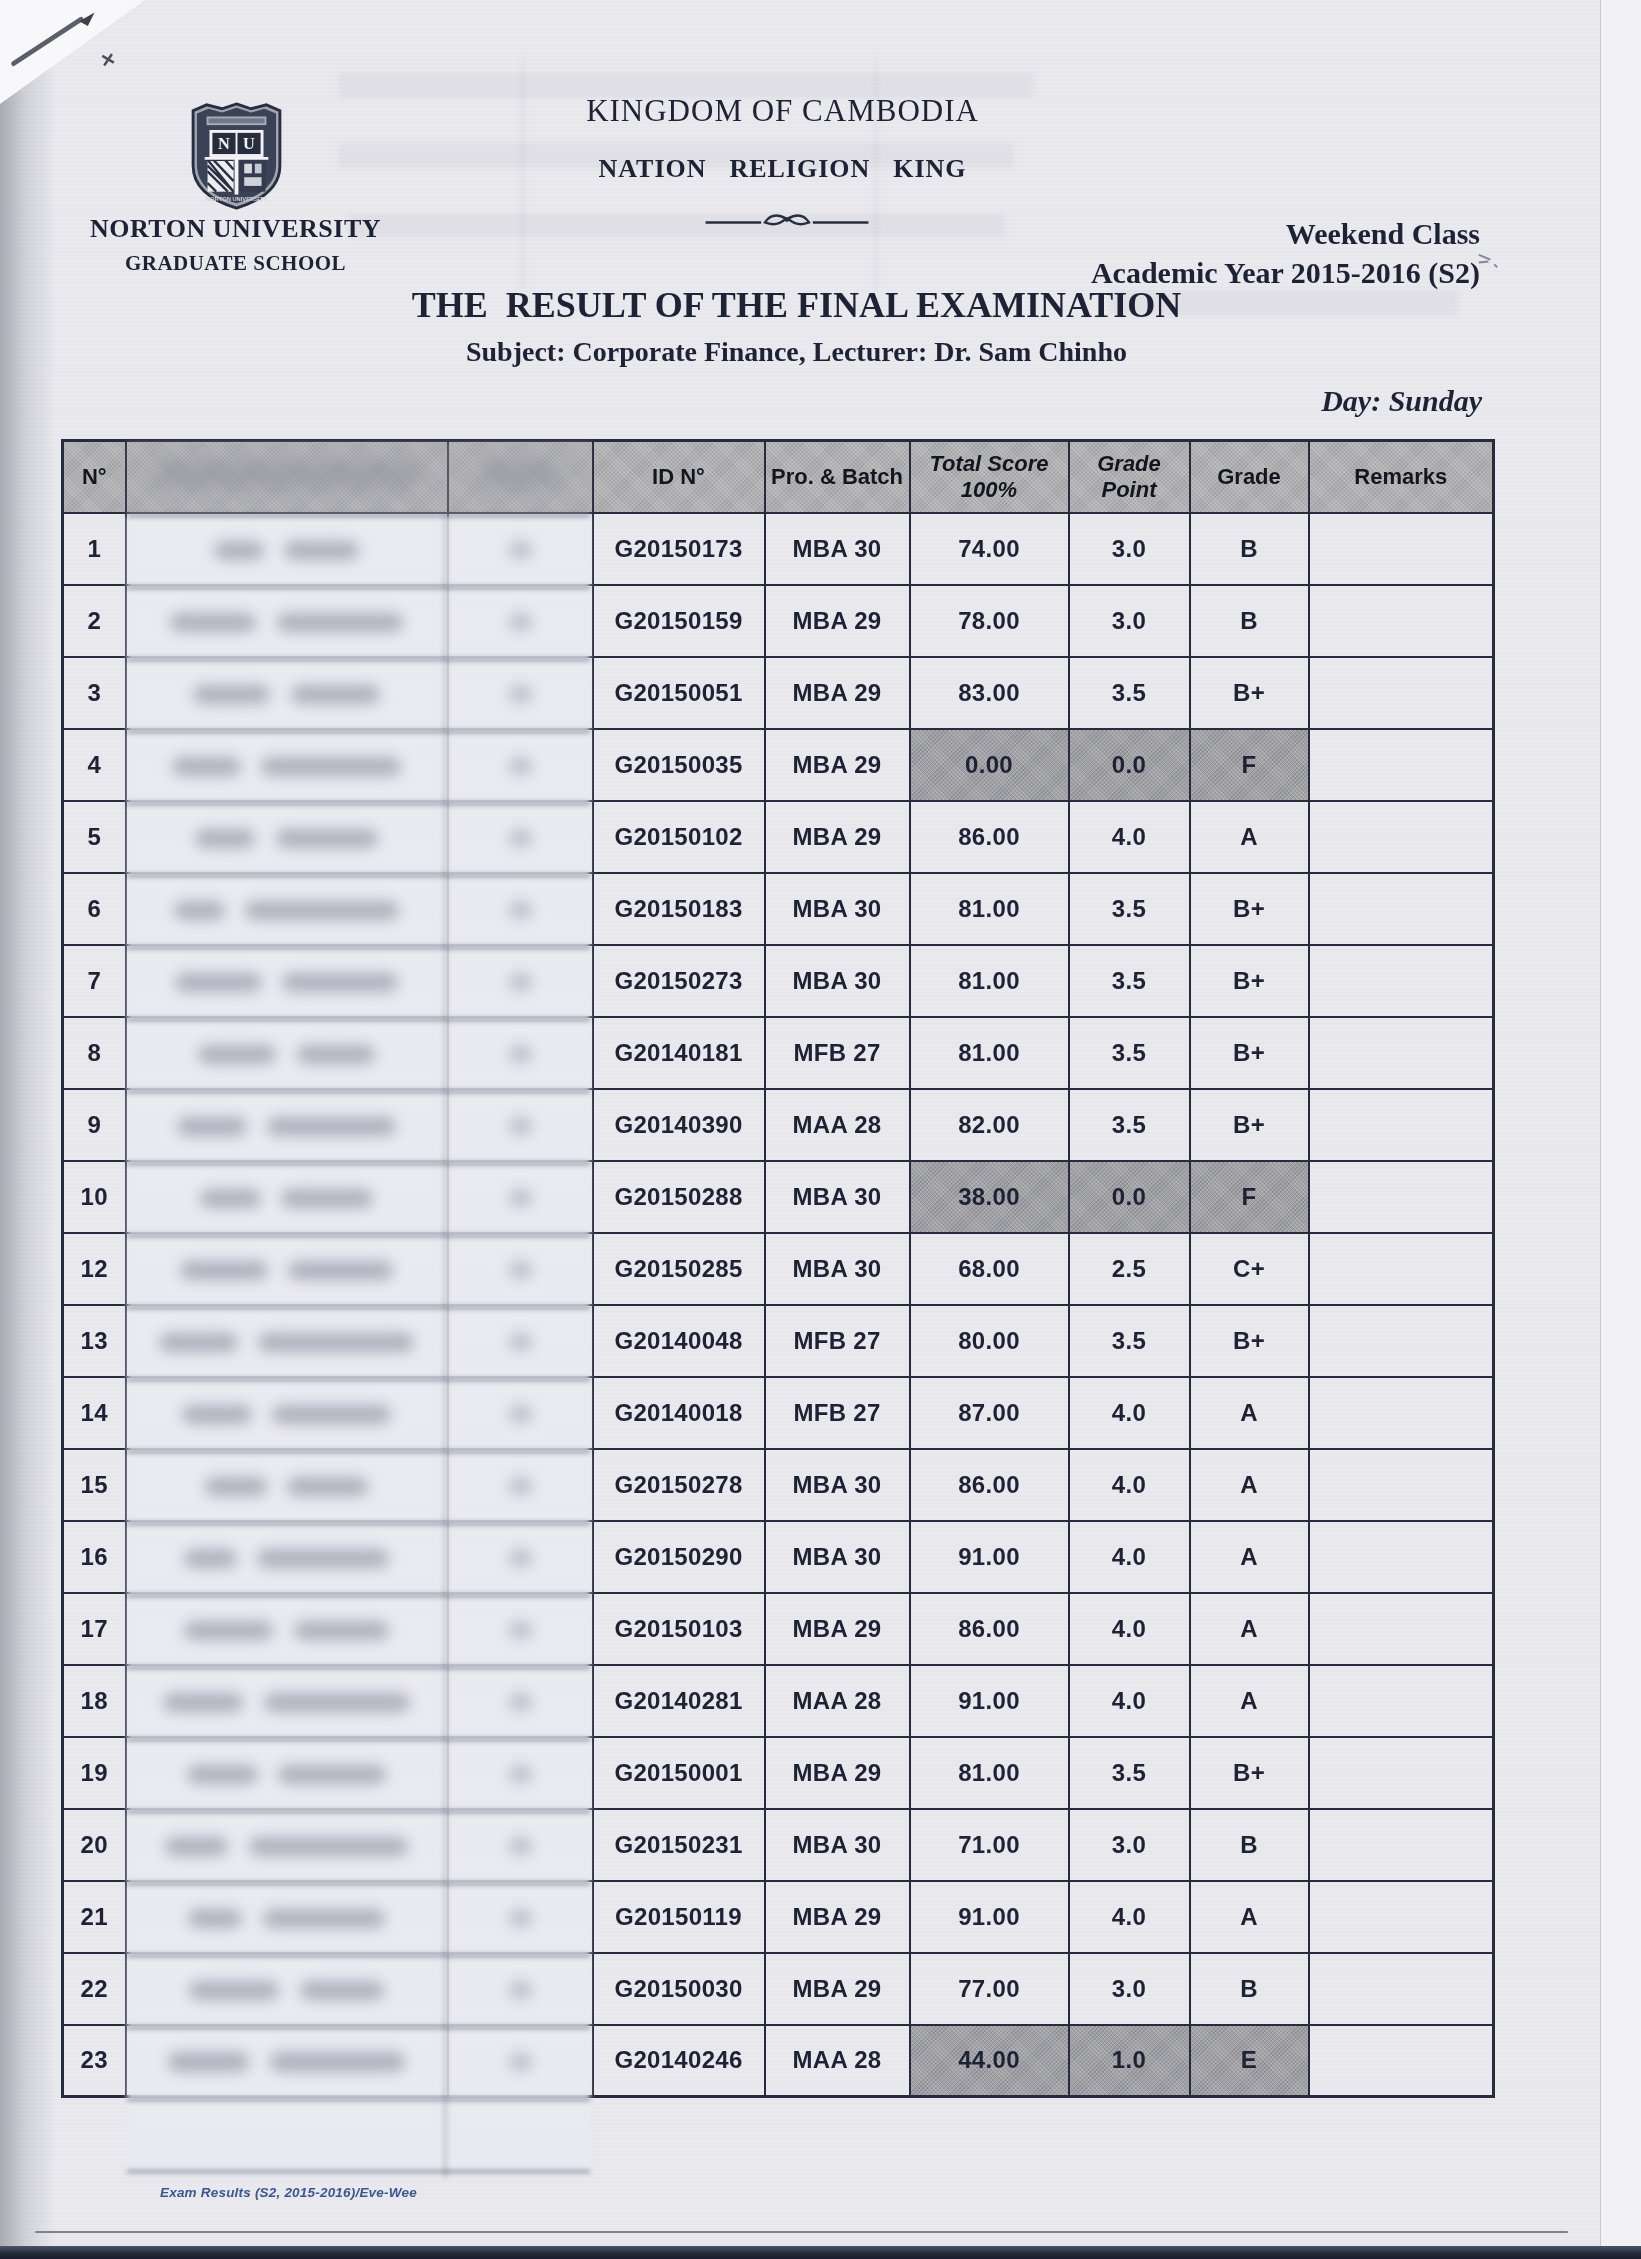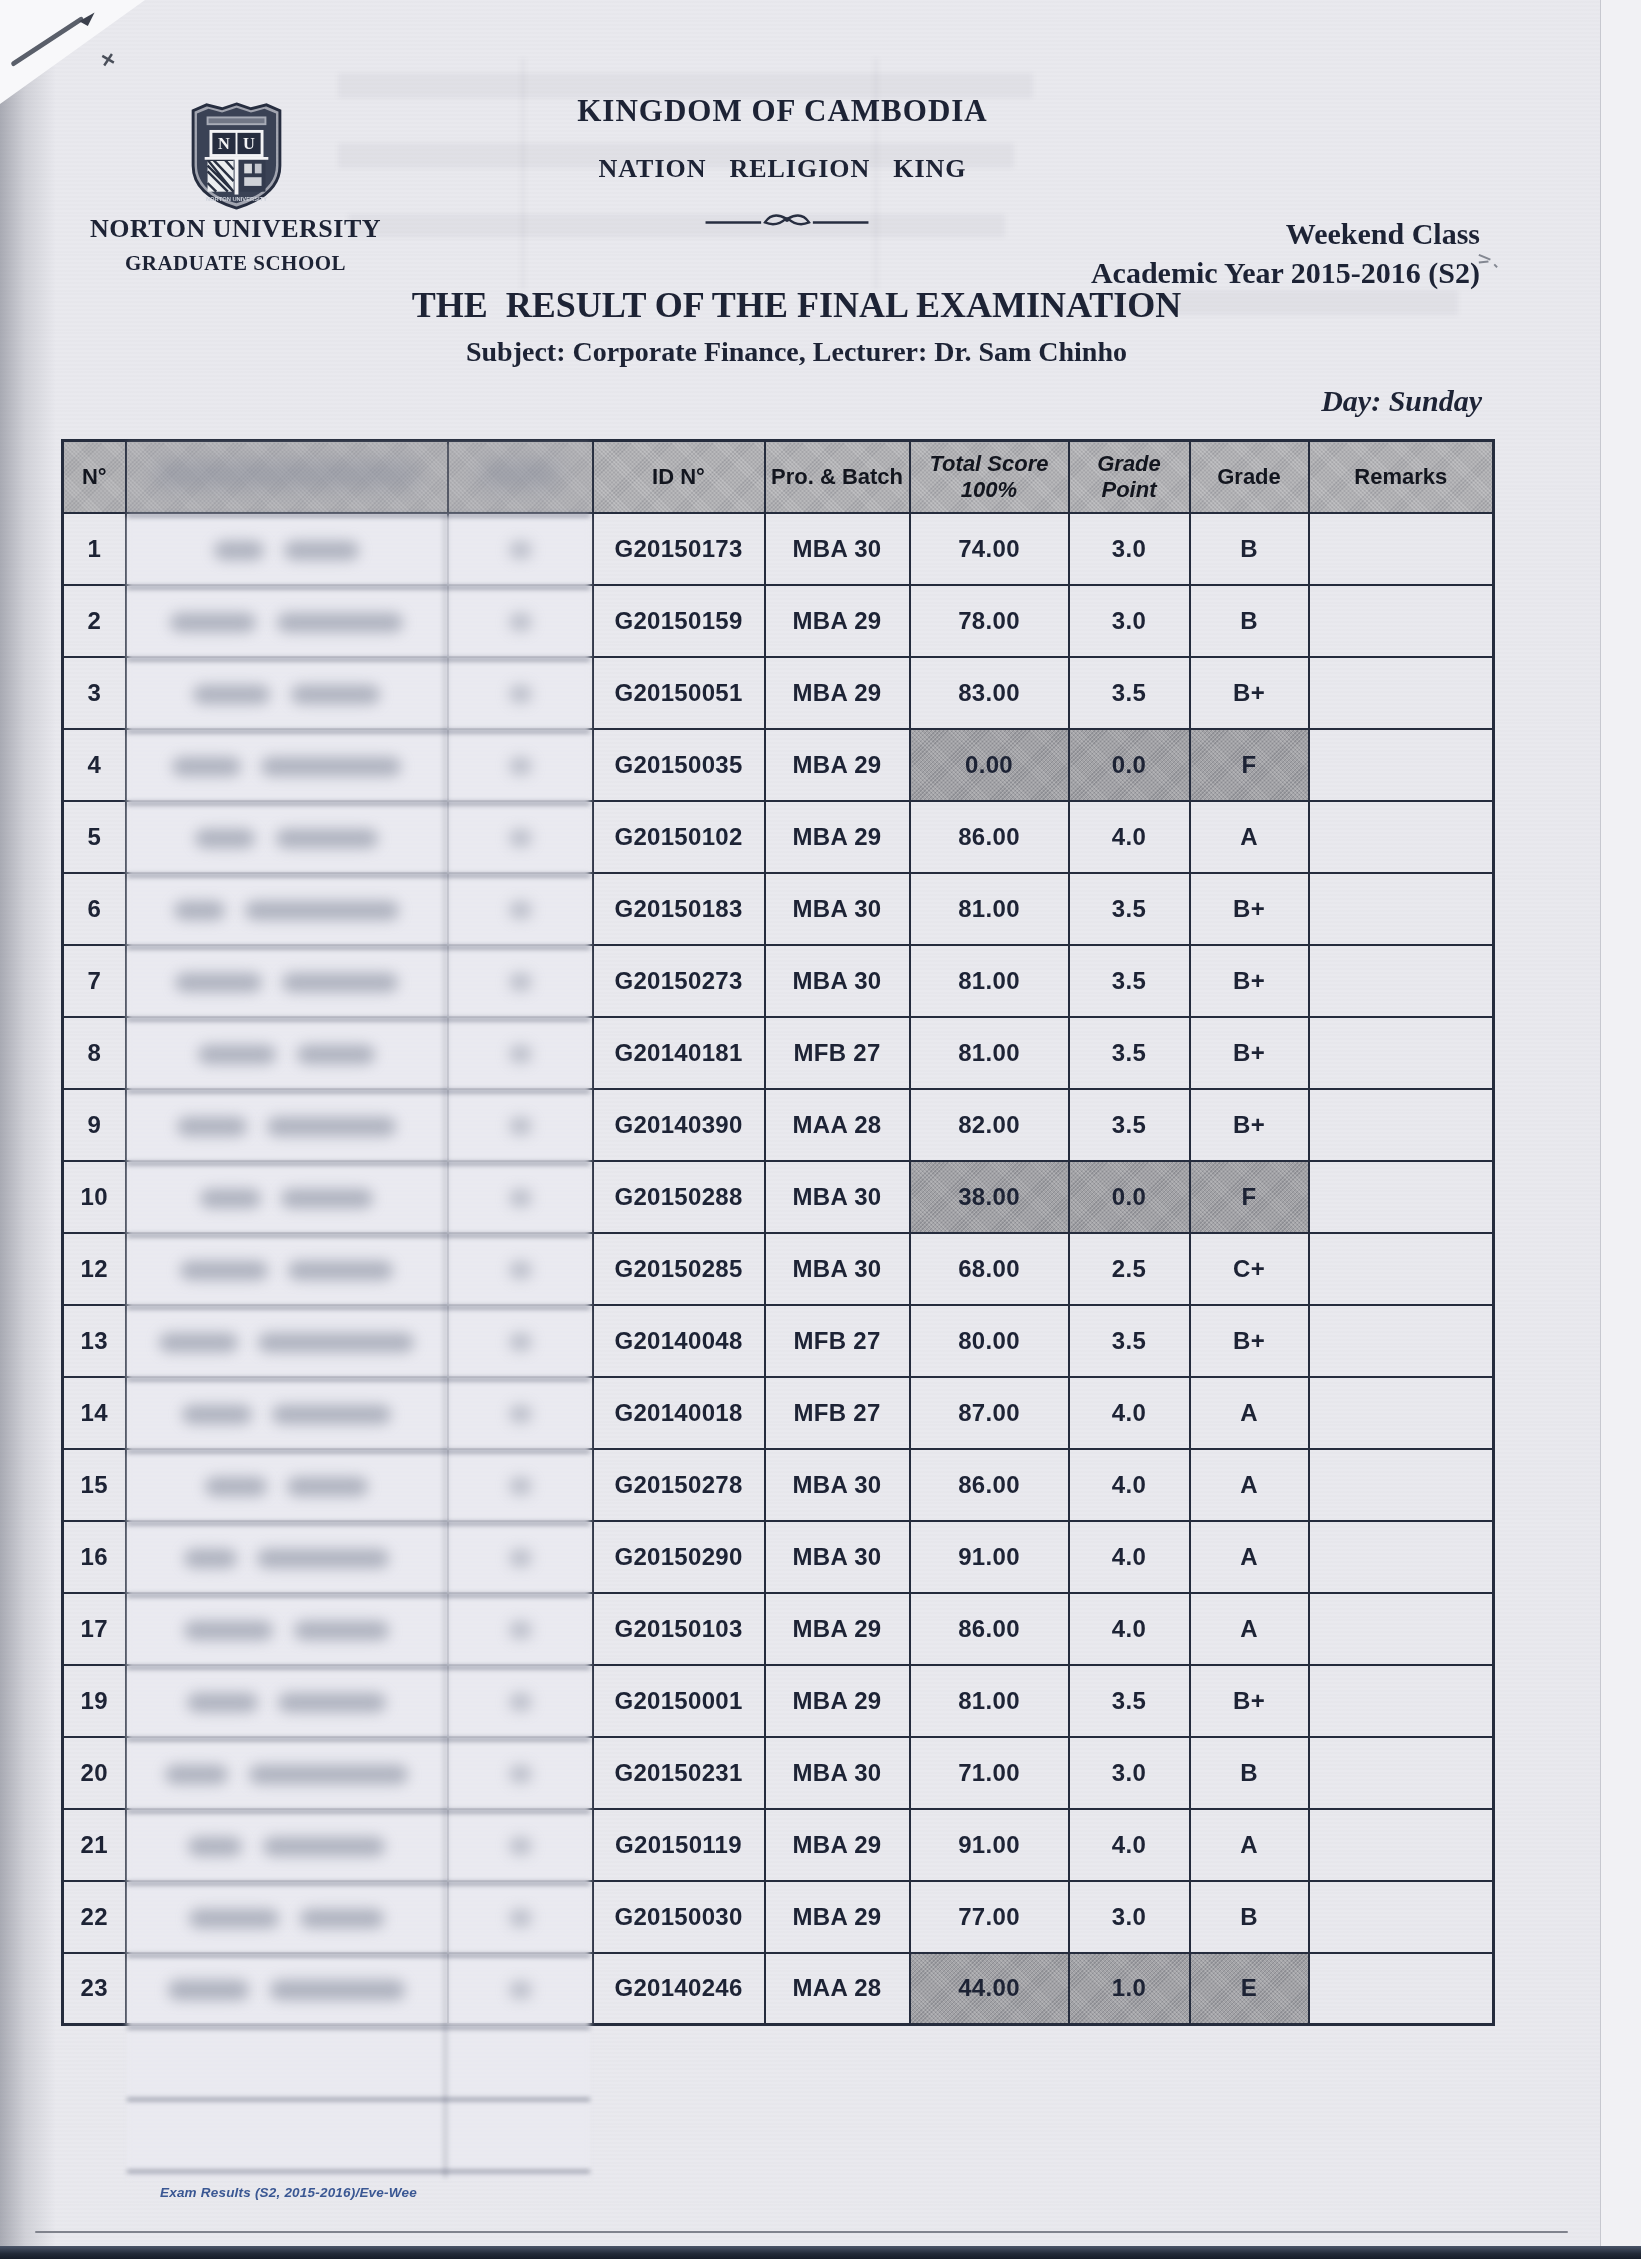--- a/index.html
+++ b/index.html
@@ -15,21 +15,21 @@
   .right-edge{left:1600px;top:0;width:42px;height:2259px;background:#f1f1f4;border-left:1.9px solid rgba(90,95,110,.28);}
   .left-shadow{left:0;top:0;width:56px;height:2259px;
     background:linear-gradient(90deg, rgba(80,84,98,.42), rgba(80,84,98,.16) 45%, rgba(80,84,98,0));}
   .corner-curl{left:0;top:0;width:145px;height:104px;background:#f8f8fa;
     clip-path:polygon(0 0,145px 0,0 104px);}
   .ghost{background:rgba(45,52,75,.045);filter:blur(2.9px);}
   .bottom-rule{left:35px;top:2231px;width:1533px;height:1.9px;background:#80838d;border-radius:1.9px;}
   .bottom-band{left:0;top:2246px;width:1641px;height:13.5px;
     background:linear-gradient(180deg,#4a5468 0%,#222a38 55%,#141a26 100%);}
   
-  .kingdom{left:541px;top:93px;width:483px;text-align:center;font-size:31px;font-weight:bold;letter-spacing:1px;}
+  .kingdom{left:541px;top:93px;width:483px;text-align:center;font-size:31px;font-weight:normal;letter-spacing:1px;}
   .motto{left:541px;top:154px;width:483px;text-align:center;font-size:26px;font-weight:bold;word-spacing:15.4px;letter-spacing:1px;}
   .university{left:75px;top:214px;width:321px;text-align:center;font-size:26px;font-weight:bold;letter-spacing:0.5px;}
   .gradschool{left:75px;top:251px;width:321px;text-align:center;font-size:21px;font-weight:bold;letter-spacing:0.5px;}
   .classblock{left:966px;top:214px;width:514px;text-align:right;font-size:30px;font-weight:bold;line-height:39px;}
   .doc-title{left:338px;top:284px;width:917px;text-align:center;font-size:36px;font-weight:bold;white-space:pre;}
   .doc-subject{left:338px;top:336px;width:917px;text-align:center;font-size:28px;font-weight:bold;}
   .day-label{left:1110px;top:384px;width:372px;text-align:right;font-size:30px;font-weight:bold;font-style:italic;}
   .footer-note{left:112px;top:2185px;font-family:"Liberation Sans",sans-serif;
     font-size:13.5px;font-weight:bold;font-style:italic;color:#3a5793;letter-spacing:0.2px;margin-left:48px;}
   
@@ -389,20 +389,34 @@
     </td>
     <td class="c-gender"><span class="blob gender-blob"></span></td>
     <td class="c-id"><span>G20150103</span></td>
     <td class="c-batch"><span>MBA 29</span></td>
     <td class="c-score"><span>86.00</span></td>
     <td class="c-point"><span>4.0</span></td>
     <td class="c-grade"><span>A</span></td>
     <td class="c-remarks"><span></span></td>
   </tr>
         <tr>
+    <td class="c-no"><span>18</span></td>
+    <td class="c-name">
+      <span class="blob" style="width: 80px;"></span>
+      <span class="blob" style="width: 146px; margin-left: 13.5px;"></span>
+    </td>
+    <td class="c-gender"><span class="blob gender-blob"></span></td>
+    <td class="c-id"><span>G20140281</span></td>
+    <td class="c-batch"><span>MAA 28</span></td>
+    <td class="c-score"><span>91.00</span></td>
+    <td class="c-point"><span>4.0</span></td>
+    <td class="c-grade"><span>A</span></td>
+    <td class="c-remarks"><span></span></td>
+  </tr>
+        <tr>
     <td class="c-no"><span>19</span></td>
     <td class="c-name">
       <span class="blob" style="width: 71px;"></span>
       <span class="blob" style="width: 108px; margin-left: 13.5px;"></span>
     </td>
     <td class="c-gender"><span class="blob gender-blob"></span></td>
     <td class="c-id"><span>G20150001</span></td>
     <td class="c-batch"><span>MBA 29</span></td>
     <td class="c-score"><span>81.00</span></td>
     <td class="c-point"><span>3.5</span></td>

